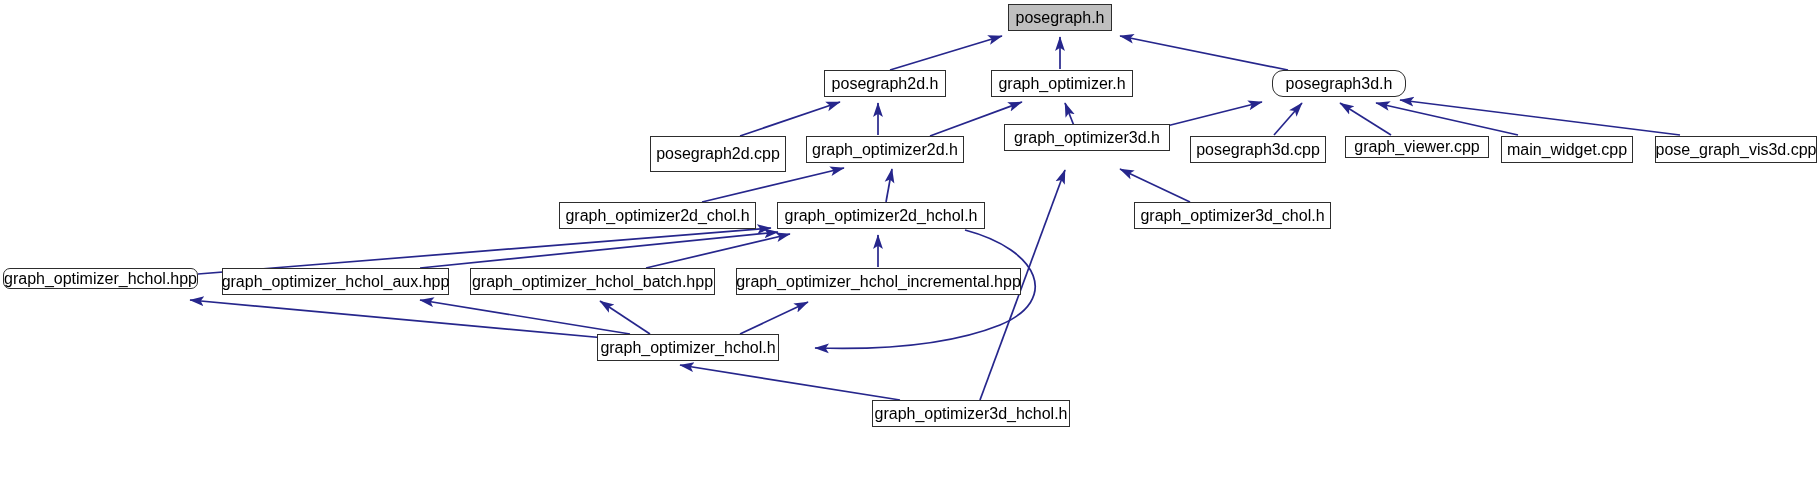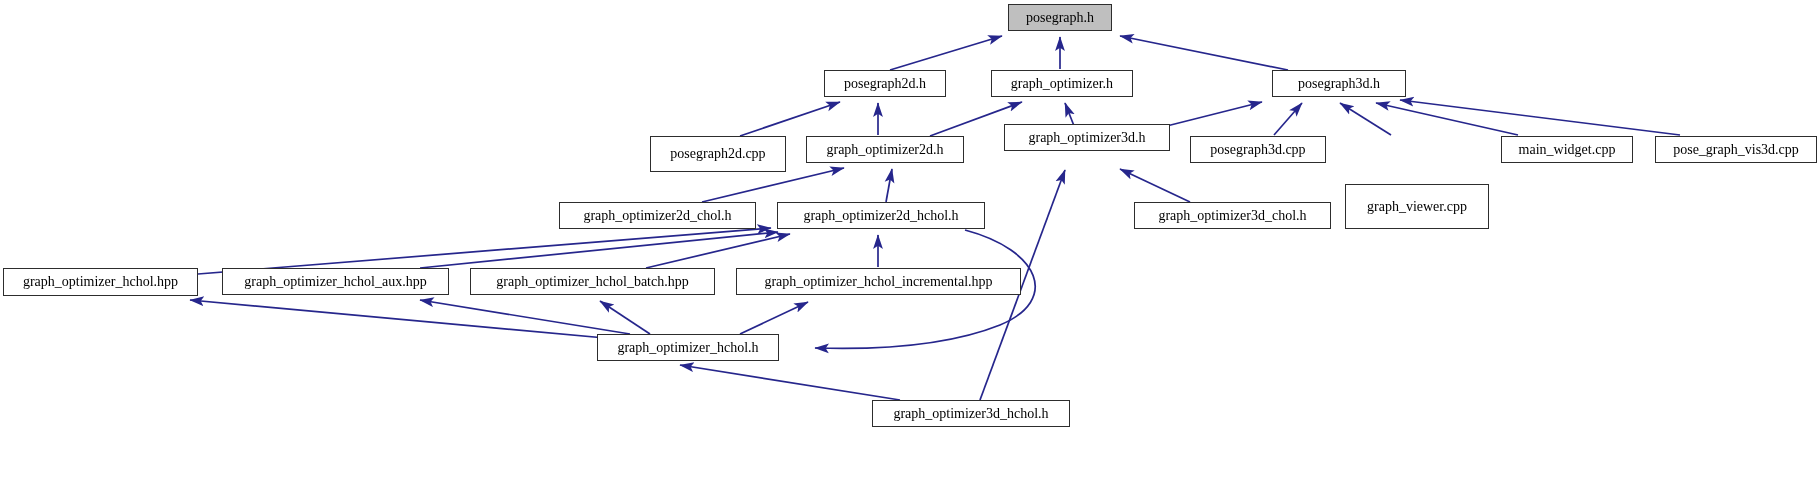--- a/index.html
+++ b/index.html
@@ -25,29 +25,28 @@
     width: 1820px;
     height: 504px;
     pointer-events: none;
   }
   .node {
     position: absolute;
     box-sizing: border-box;
     border: 1px solid #2d2d2d;
     background: #ffffff;
     color: #000000;
-    font-size: 14px;
+    font-size: 16px;
     line-height: 1;
     display: flex;
     align-items: center;
     justify-content: center;
     white-space: nowrap;
     letter-spacing: 0px;
     z-index: 2;
-    font-family: Liberation Serif, serif;
   }
   .node.root {
     background: #bfbfbf;
     border-color: #2d2d2d;
   }
   .node-label {
     display: block;
     padding: 0 6px;
   }
 </style>
@@ -104,41 +103,41 @@
   </div>
 
   <div class="node" style="left:824px;top:70px;width:122px;height:27px;text-align:center;">
     <span class="node-label">posegraph2d.h</span>
   </div>
 
   <div class="node" style="left:991px;top:70px;width:142px;height:27px;">
     <span class="node-label">graph_optimizer.h</span>
   </div>
 
-  <div class="node" style="left:1272px;top:70px;width:134px;height:27px;">
+  <div class="node" style="left:1272px;top:70px;width:134px;height:27px;border-radius:11px;">
     <span class="node-label">posegraph3d.h</span>
   </div>
 
   <div class="node" style="left:650px;top:136px;width:136px;height:36px;">
     <span class="node-label">posegraph2d.cpp</span>
   </div>
 
   <div class="node" style="left:806px;top:136px;width:158px;height:27px;">
     <span class="node-label">graph_optimizer2d.h</span>
   </div>
 
   <div class="node" style="left:1004px;top:124px;width:166px;height:27px;text-align:right;">
     <span class="node-label">graph_optimizer3d.h</span>
   </div>
 
   <div class="node" style="left:1190px;top:136px;width:136px;height:27px;justify-content:center;">
     <span class="node-label">posegraph3d.cpp</span>
   </div>
 
-  <div class="node" style="left:1345px;top:136px;width:144px;height:45px;margin-top:48px;">
+  <div class="node" style="left:1345px;top:136px;width:144px;height:22px;">
     <span class="node-label">graph_viewer.cpp</span>
   </div>
 
   <div class="node" style="left:1501px;top:136px;width:132px;height:27px;">
     <span class="node-label">main_widget.cpp</span>
   </div>
 
   <div class="node" style="left:1655px;top:136px;width:162px;height:27px;">
     <span class="node-label">pose_graph_vis3d.cpp</span>
   </div>
@@ -148,21 +147,21 @@
   </div>
 
   <div class="node" style="left:777px;top:202px;width:208px;height:27px;">
     <span class="node-label">graph_optimizer2d_hchol.h</span>
   </div>
 
   <div class="node" style="left:1134px;top:202px;width:197px;height:27px;">
     <span class="node-label">graph_optimizer3d_chol.h</span>
   </div>
 
-  <div class="node" style="left:3px;top:268px;width:195px;height:28px;">
+  <div class="node" style="left:3px;top:268px;width:195px;height:21px;border-radius:7px;">
     <span class="node-label">graph_optimizer_hchol.hpp</span>
   </div>
 
   <div class="node" style="left:222px;top:268px;width:227px;height:27px;">
     <span class="node-label">graph_optimizer_hchol_aux.hpp</span>
   </div>
 
   <div class="node" style="left:470px;top:268px;width:245px;height:27px;">
     <span class="node-label">graph_optimizer_hchol_batch.hpp</span>
   </div>

